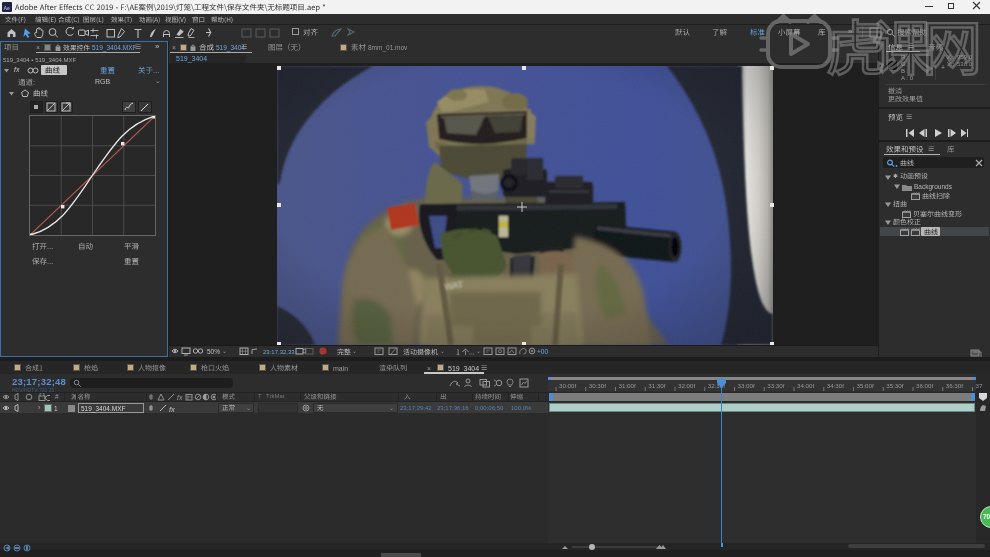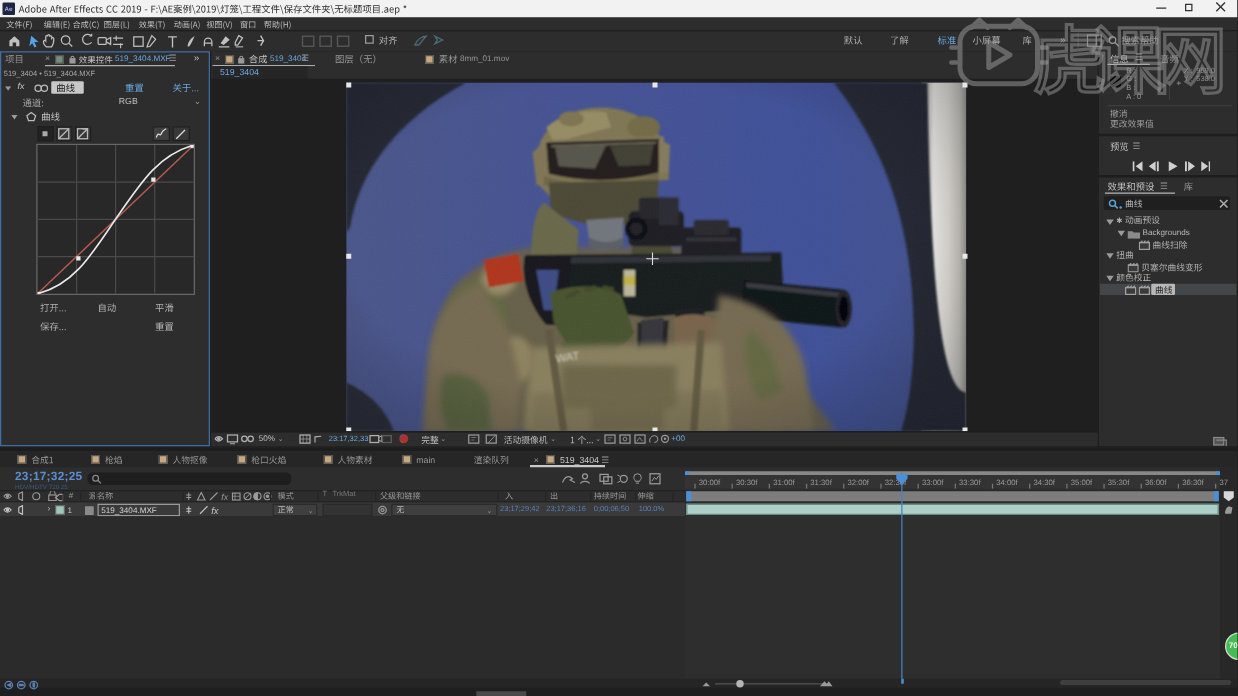--- a/index.html
+++ b/index.html
@@ -553,21 +553,21 @@
 <div class="t" style="left:333px;top:364.5px;font-size:7px;color:#9a9a9a;">main</div>
 <svg style="position:absolute;left:379.0px;top:364.0px;overflow:visible" width="28" height="9">
       <path transform="translate(0,6.5)" d="M2.8 -4.1V-3.6H5.9V-4.1ZM2.1 -0.1V0.4H6.7V-0.1ZM3.2 -1.7H5.5V-1H3.2ZM3.2 -2.7H5.5V-2.1H3.2ZM2.7 -3.1V-0.6H6V-3.1ZM0.6 -5.4C1 -5.2 1.5 -4.8 1.8 -4.6L2.1 -5C1.9 -5.2 1.3 -5.6 0.9 -5.8ZM0.3 -3.5C0.7 -3.3 1.2 -3 1.5 -2.8L1.8 -3.2C1.5 -3.4 1 -3.7 0.6 -3.9ZM0.5 0.1 1 0.4C1.3 -0.2 1.8 -1.1 2.1 -1.8L1.7 -2.1C1.3 -1.4 0.8 -0.4 0.5 0.1ZM4 -5.8C4.1 -5.6 4.1 -5.3 4.2 -5.1H2.2V-3.9H2.7V-4.6H6.1V-3.9H6.6V-5.1H4.8C4.7 -5.3 4.6 -5.6 4.5 -5.9Z M7.3 -4.5C7.7 -4.3 8.2 -4.1 8.5 -4L8.7 -4.4C8.5 -4.5 7.9 -4.7 7.5 -4.8ZM7.8 -5.5C8.2 -5.3 8.7 -5.1 9 -4.9L9.2 -5.3C8.9 -5.5 8.4 -5.7 8 -5.8ZM7.5 -2.7 7.9 -2.3C8.3 -2.7 8.7 -3.2 9.1 -3.6L8.8 -3.9C8.3 -3.5 7.8 -3 7.5 -2.7ZM10.2 -2.8V-2H7.4V-1.6H9.8C9.1 -0.9 8.2 -0.3 7.3 0C7.4 0.1 7.5 0.3 7.6 0.4C8.6 0.1 9.6 -0.6 10.2 -1.4V0.6H10.8V-1.4C11.4 -0.6 12.4 0.1 13.4 0.4C13.5 0.3 13.6 0.1 13.7 -0C12.8 -0.3 11.8 -0.9 11.2 -1.6H13.6V-2H10.8V-2.8ZM10.6 -5.9C10.6 -5.6 10.6 -5.3 10.6 -5.1H9.4V-4.6H10.5C10.3 -3.7 9.8 -3.2 8.9 -2.8C9 -2.7 9.2 -2.5 9.2 -2.4C10.2 -2.9 10.8 -3.5 11 -4.6H12V-3.4C12 -3 12 -2.8 12.1 -2.7C12.2 -2.7 12.4 -2.6 12.6 -2.6C12.6 -2.6 12.9 -2.6 13 -2.6C13.1 -2.6 13.3 -2.6 13.4 -2.7C13.5 -2.7 13.6 -2.8 13.6 -2.9C13.7 -3.1 13.7 -3.4 13.7 -3.7C13.5 -3.8 13.3 -3.9 13.2 -4C13.2 -3.6 13.2 -3.4 13.2 -3.3C13.2 -3.2 13.1 -3.1 13.1 -3.1C13.1 -3.1 13 -3.1 12.9 -3.1C12.8 -3.1 12.7 -3.1 12.7 -3.1C12.6 -3.1 12.6 -3.1 12.5 -3.1C12.5 -3.1 12.5 -3.2 12.5 -3.3V-5.1H11.1C11.1 -5.3 11.1 -5.6 11.1 -5.9Z M14.7 -5.6V0.5H15.2V-5.1H16.3C16.2 -4.6 15.9 -4 15.7 -3.5C16.3 -3 16.4 -2.5 16.4 -2.1C16.4 -1.9 16.4 -1.7 16.3 -1.6C16.2 -1.6 16.1 -1.6 16 -1.6C15.9 -1.6 15.8 -1.6 15.6 -1.6C15.7 -1.4 15.7 -1.2 15.7 -1.1C15.9 -1.1 16.1 -1.1 16.2 -1.1C16.4 -1.1 16.5 -1.2 16.6 -1.2C16.8 -1.4 16.9 -1.7 16.9 -2.1C16.9 -2.5 16.8 -3 16.2 -3.6C16.5 -4.1 16.8 -4.8 17 -5.4L16.6 -5.6L16.5 -5.6ZM18.3 -5.9C18.3 -3.5 18.4 -1 16.4 0.2C16.5 0.3 16.7 0.4 16.8 0.6C17.9 -0.1 18.4 -1.1 18.6 -2.3C18.9 -1.3 19.4 -0.1 20.4 0.6C20.5 0.4 20.7 0.3 20.8 0.2C19.2 -0.8 18.9 -3.1 18.8 -3.7C18.9 -4.4 18.9 -5.2 18.9 -5.9Z M25.5 -5.1V-1.1H26V-5.1ZM26.9 -5.8V-0.1C26.9 -0 26.9 0 26.8 0C26.7 0 26.3 0 25.9 0C26 0.2 26.1 0.4 26.1 0.5C26.6 0.5 27 0.5 27.2 0.4C27.4 0.4 27.5 0.2 27.5 -0.1V-5.8ZM22.3 -2.1C22.6 -1.9 23.1 -1.5 23.3 -1.3C22.9 -0.6 22.2 -0.1 21.6 0.2C21.7 0.3 21.8 0.5 21.9 0.6C23.4 -0.1 24.4 -1.4 24.8 -3.9L24.5 -4L24.4 -3.9H22.8C22.9 -4.3 23 -4.6 23.1 -5H25V-5.5H21.4V-5H22.6C22.3 -3.9 21.9 -2.9 21.4 -2.3C21.5 -2.2 21.7 -2 21.8 -1.9C22.1 -2.3 22.4 -2.9 22.6 -3.5H24.2C24.1 -2.8 23.9 -2.2 23.6 -1.7C23.3 -2 22.9 -2.3 22.6 -2.5Z" fill="#9a9a9a"></path>
     </svg>
 <div class="t" style="left:427px;top:364.5px;font-size:7px;color:#9a9a9a;">×</div>
 <div class="abs" style="left:437px;top:364px;width:7px;height:7px;background:#c8a87e;border:1px solid #555"></div>
 <div class="t" style="left:448px;top:364.5px;font-size:7px;color:#c9c9c9;">519_3404</div>
 <div class="t" style="left:481px;top:363.5px;font-size:7px;color:#9a9a9a;">☰</div>
 <div class="abs" style="left:424px;top:372px;width:60px;height:1.5px;background:#c9c9c9;"></div>
 <div class="abs" style="left:0px;top:374px;width:548px;height:18px;background:#2d2d2d;"></div>
-<div class="t" style="left:12px;top:376px;font-size:9.5px;color:#5a8fd0;font-weight:bold;letter-spacing:0.2px">23;17;32;25</div>
+<div class="t" style="left:12px;top:376px;font-size:9.5px;color:#5a8fd0;font-weight:bold;letter-spacing:0.2px">23;17;32;48</div>
 <div class="t" style="left:12px;top:386.5px;font-size:5px;color:#3d5a80;">HDV/HDTV 720 25</div>
 <div class="abs" style="left:70px;top:377.5px;width:163px;height:10px;background:#1e1e1e;border-radius:4px"></div>
 <svg class="abs" style="left:73px;top:379px" width="10" height="8" fill="none" stroke="#8a8a8a" stroke-width="1">
       <circle cx="3.5" cy="3.5" r="2.3"></circle>
       <path d="M5.2 5.2l2.6 2.6"></path>
     </svg>
 <svg class="abs" style="left:448px;top:377px" width="100" height="12" fill="none" stroke="#9a9a9a" stroke-width="1">
 <path d="M2 9C4 4 7 3 10 6l-2 1 4 2" stroke-width=".9"></path>
 <circle cx="20" cy="4" r="2"></circle>
       <path d="M16.5 10c.5-2.5 6.5-2.5 7 0" stroke-width=".9"></path>

